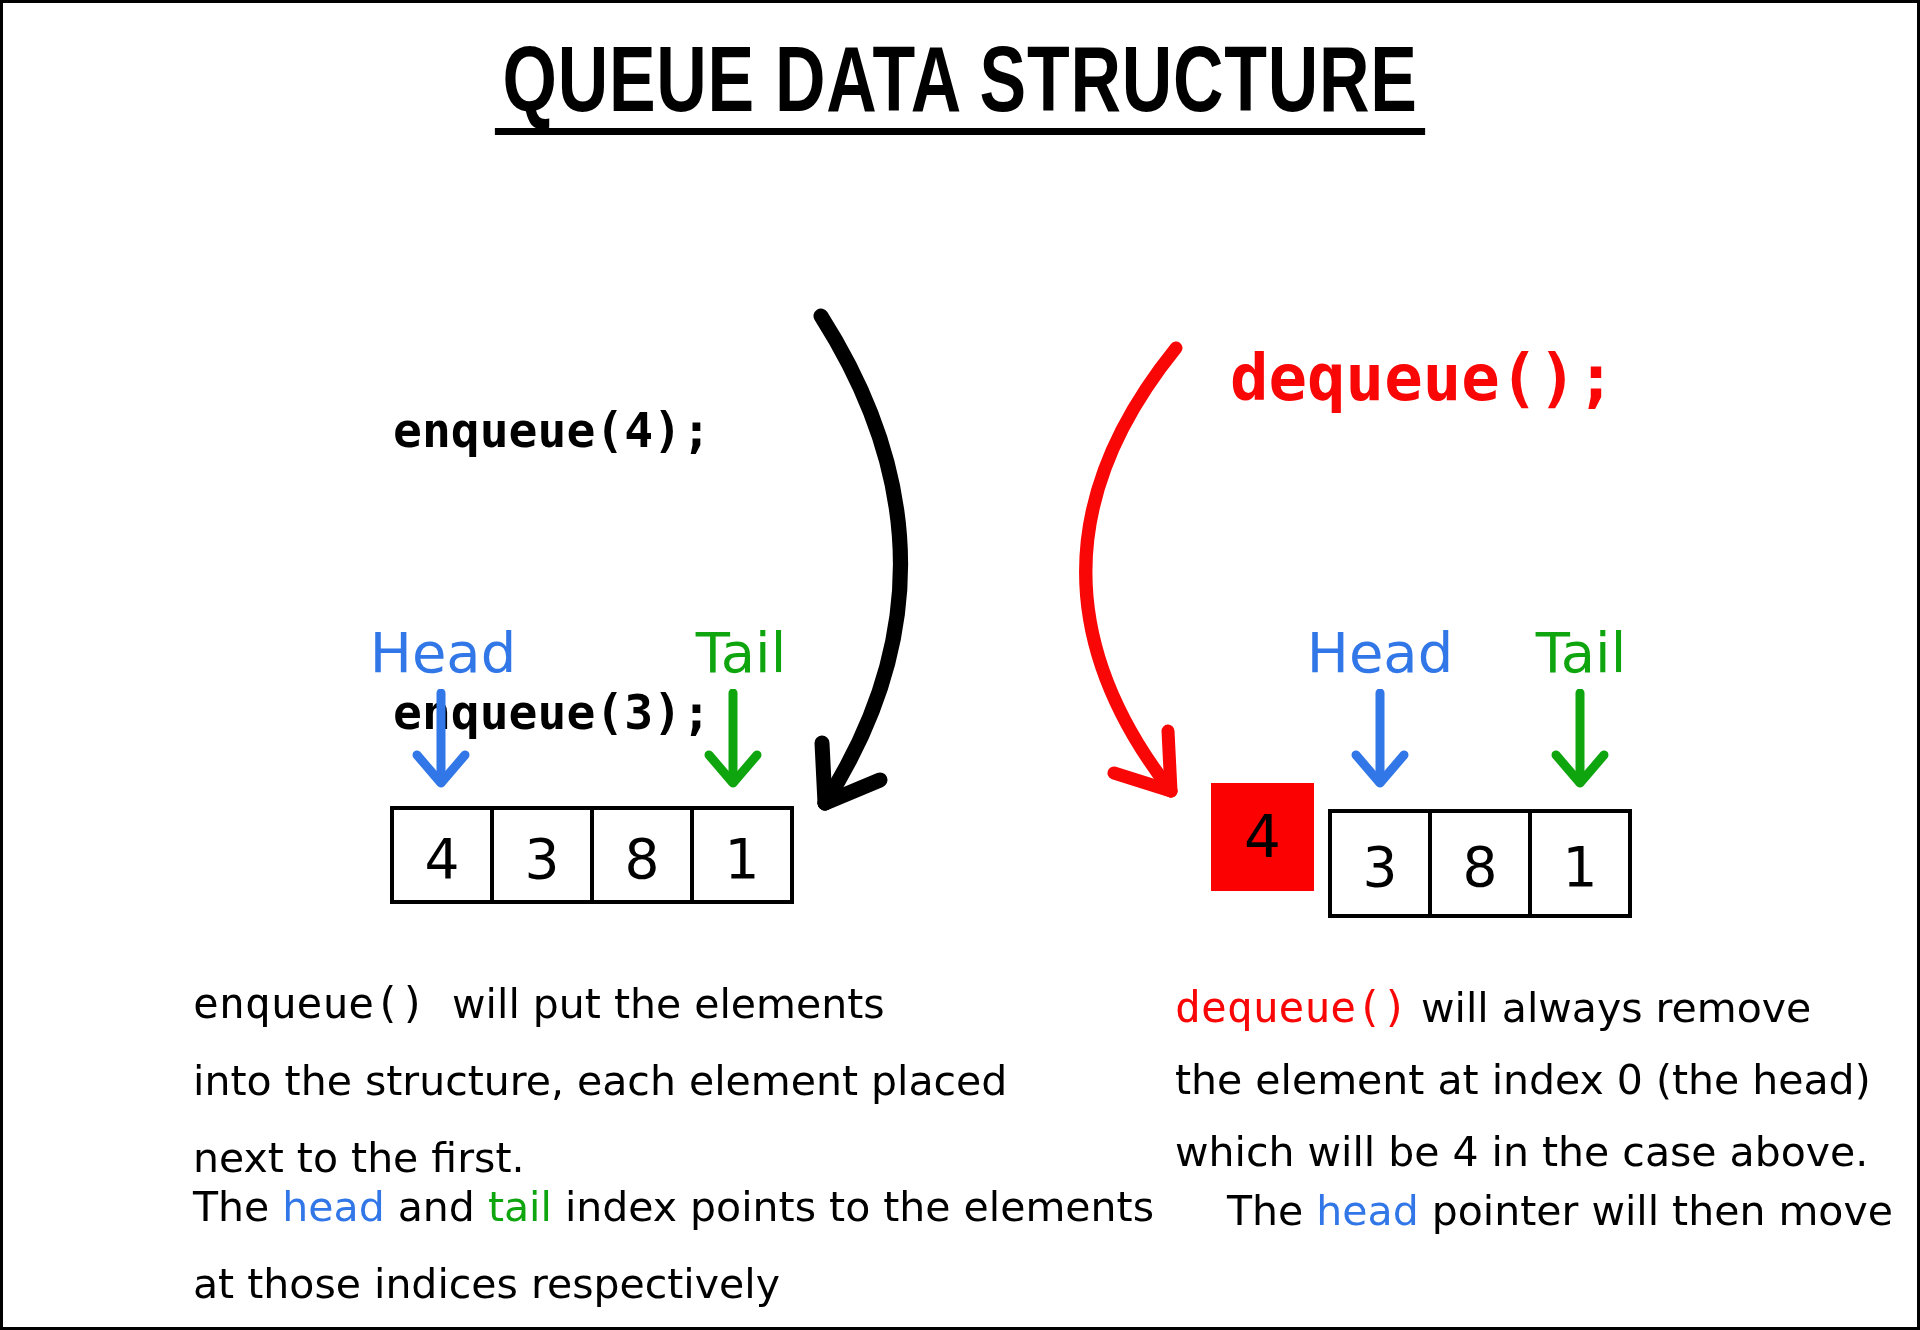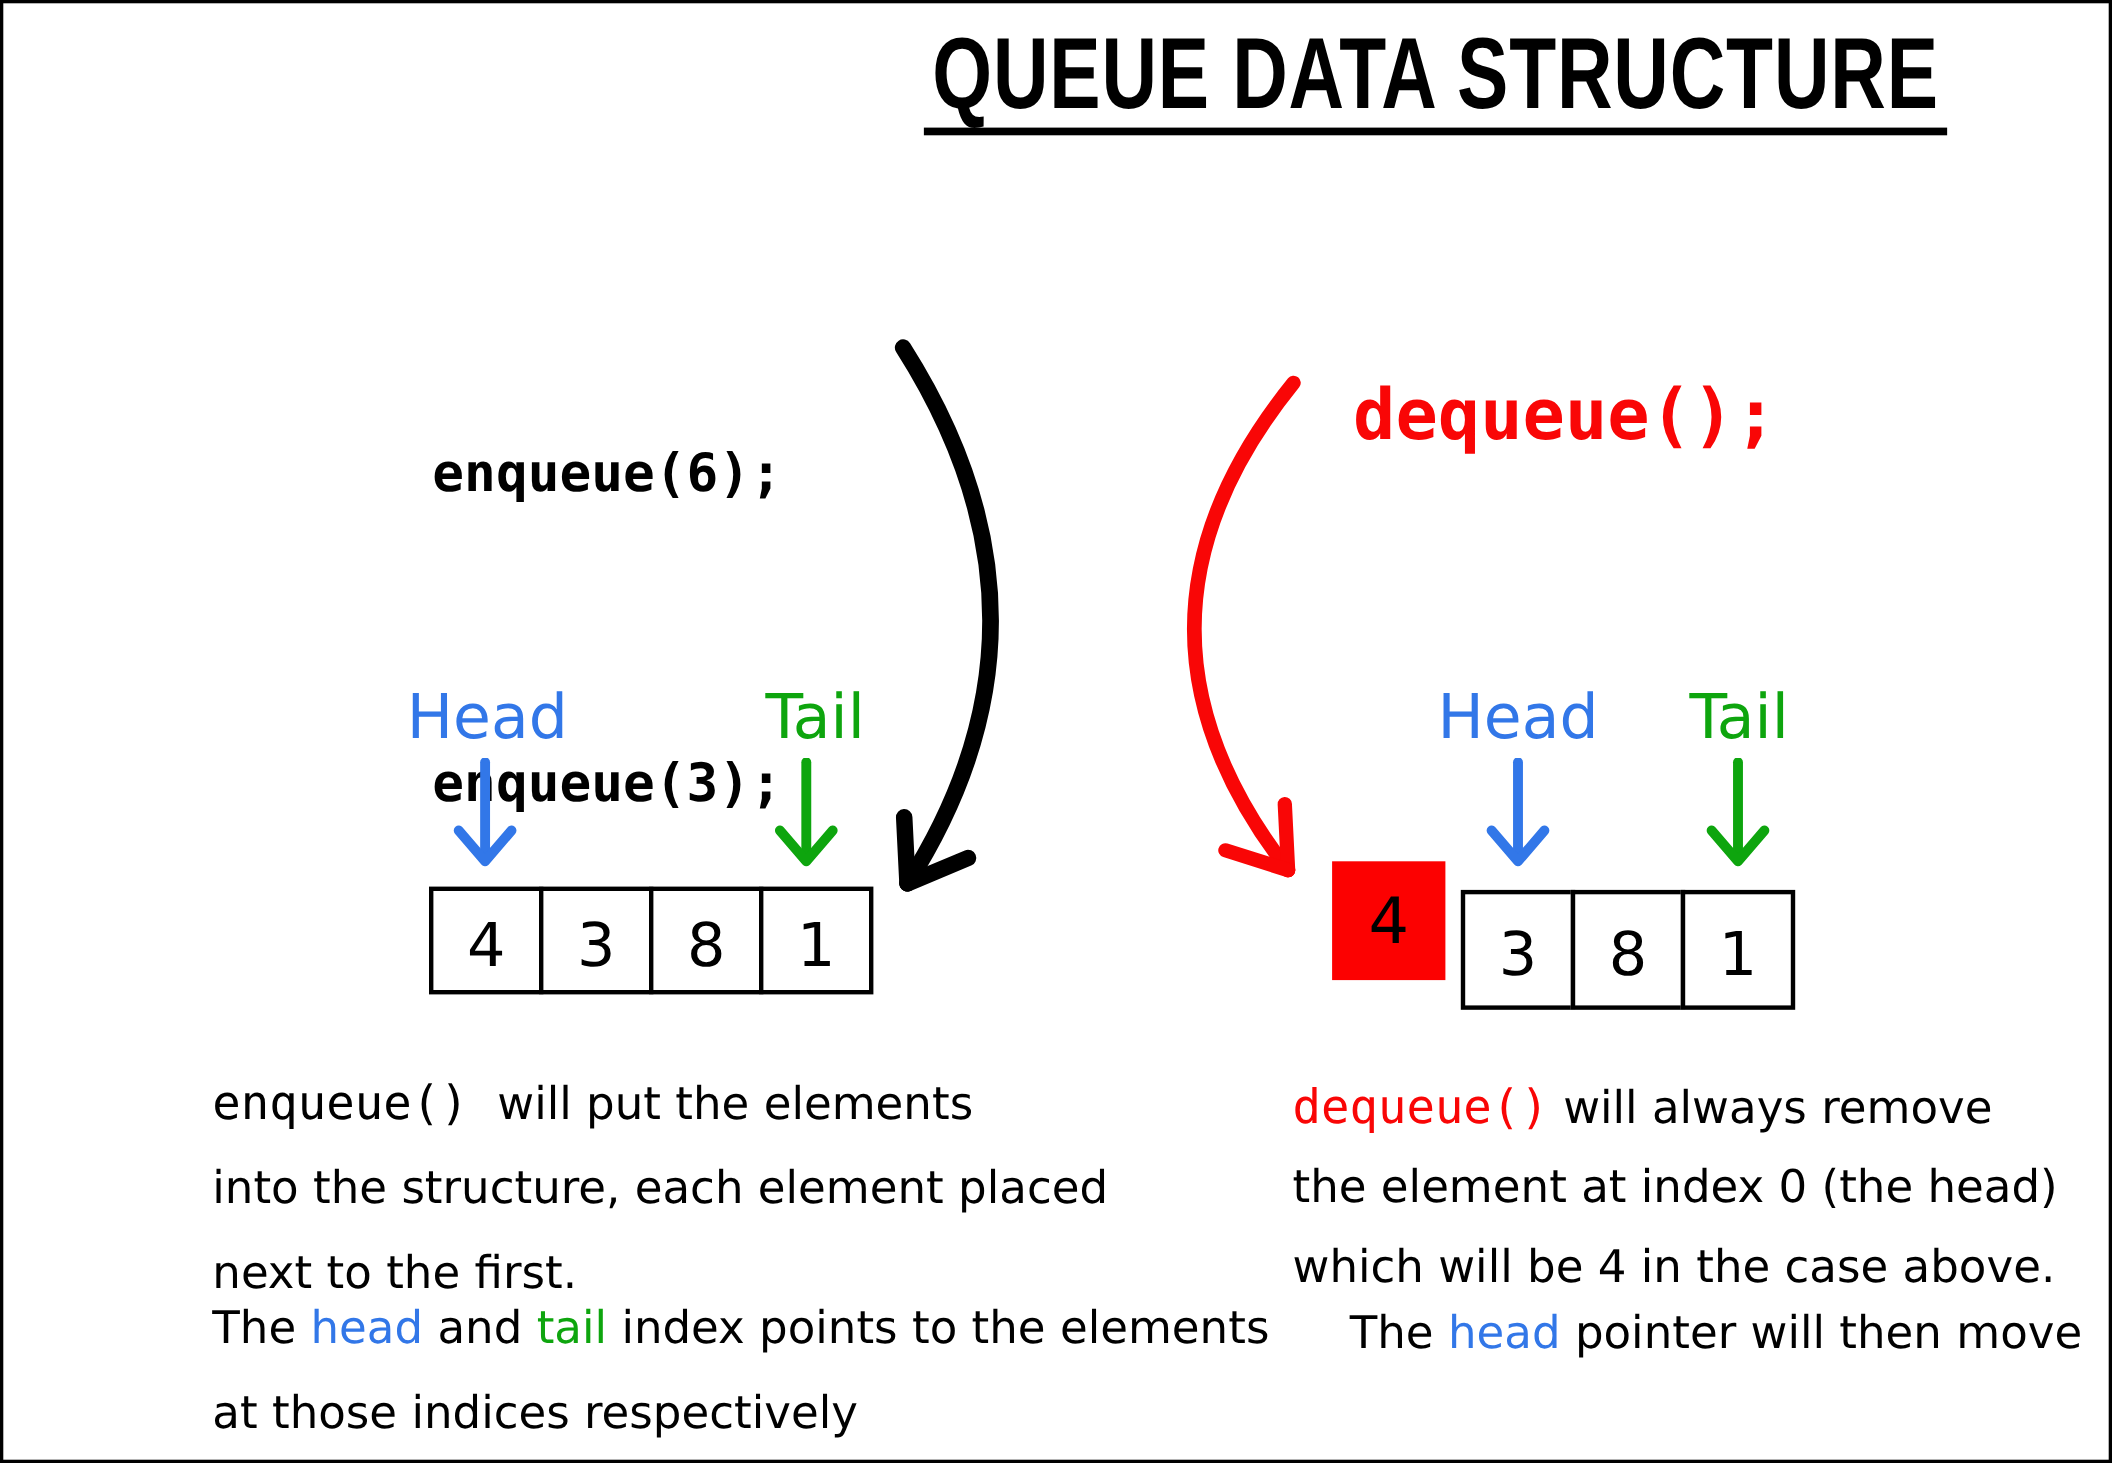--- a/index.html
+++ b/index.html
@@ -8,22 +8,22 @@
     width:1920px;height:1330px;
     background:#ffffff;
     border:3px solid #000;
     box-sizing:border-box;
     overflow:hidden;
     font-family:"DejaVu Sans",sans-serif;
     color:var(--ink,#000);
   }
   
   .title-wrap{
-    position:absolute;top:18px;left:0;width:100%;
-    display:flex;justify-content:flex-end;
+    position:absolute;top:30px;left:0;width:100%;
+    display:flex;justify-content:center;
   }
   .title{
     font-family:"Liberation Sans",sans-serif;
     font-weight:bold;
     font-size:92px;line-height:1.0;
     letter-spacing:1px;
     transform:scaleX(0.76);
     transform-origin:center top;
     border-bottom:7px solid var(--ink,#000);
     padding:0 10px 3px 10px;
@@ -96,21 +96,21 @@
 </head>
 <body>
 
 <div id="canvas">
 
   <div class="title-wrap">
     <div class="title">QUEUE DATA STRUCTURE</div>
   </div>
 
   <div class="code-block">
-    <div>enqueue(6);</div>
+    <div>enqueue(4);</div>
     <div>enqueue(3);</div>
   </div>
 
   <div class="dequeue-label">dequeue();</div>
 
   <svg class="overlay" viewBox="0 0 1920 1330">
     <g fill="none" stroke="#000" stroke-width="15" stroke-linecap="round">
       <path d="M 818 313 Q 975 560 822 800"></path>
       <path d="M 822 800 L 877 777"></path>
       <path d="M 822 800 L 819 740"></path>

